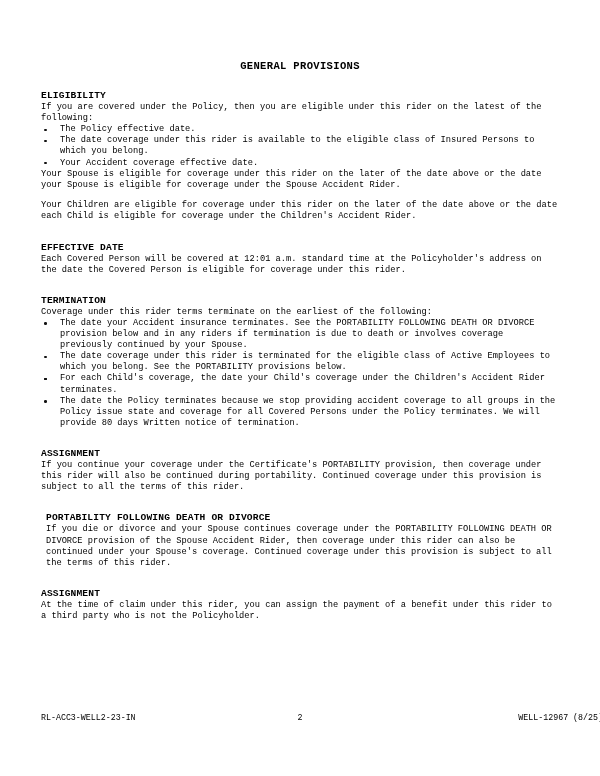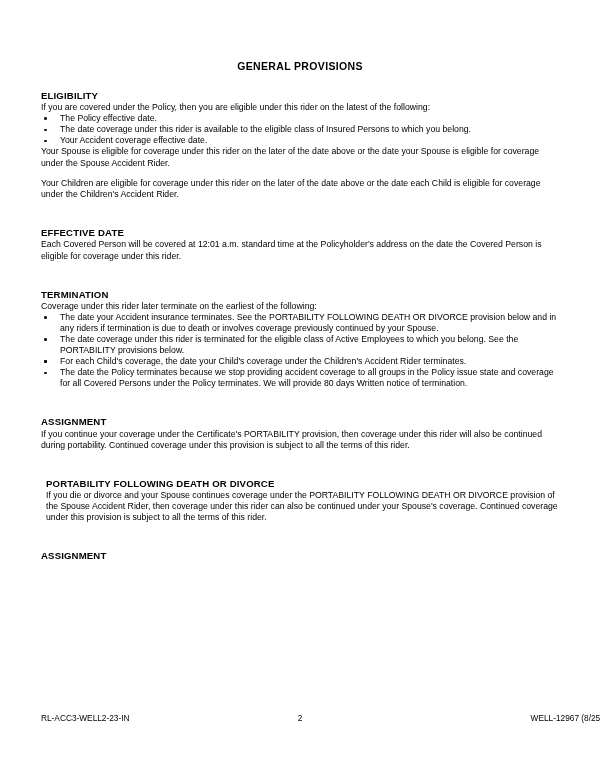--- a/index.html
+++ b/index.html
@@ -16,37 +16,38 @@
     color: #000000;
     -webkit-font-smoothing: antialiased;
   }
   .page {
     position: absolute;
     left: 0; top: 0;
     width: 600px;
     height: 776px;
     background: #ffffff;
     overflow: hidden;
+    font-family: Liberation Mono, monospace;
   }
   .content {
     position: absolute;
     left: 41px;
     top: 60px;
     width: 518px;
   }
   .doc-title {
     text-align: center;
     font-size: 10.5px;
     font-weight: bold;
     letter-spacing: 0.35px;
     margin: 0 0 18px 0;
     line-height: 12px;
   }
   .section {
-    margin: 8px 0 10px 0;
+    margin: 0 0 10px 0;
   }
   .section.indented {
     padding-left: 5px;
   }
   .heading {
     font-size: 9.6px;
     font-weight: bold;
     letter-spacing: 0.15px;
     line-height: 11.6px;
     margin: 0 0 0.5px 0;
@@ -137,21 +138,21 @@
 
     <div class="section">
       <div class="heading">EFFECTIVE DATE</div>
       <p class="para">Each Covered Person will be covered at 12:01 a.m. standard time at the Policyholder's address on the date the Covered Person is eligible for coverage under this rider.</p>
     </div>
 
     <div class="gap-sm"></div>
 
     <div class="section">
       <div class="heading">TERMINATION</div>
-      <p class="para">Coverage under this rider later terminate on the earliest of the following:</p>
+      <p class="para">Coverage under this rider terms terminate on the earliest of the following:</p>
       <ul class="bullets">
         <li><span class="dot"></span><span>The date your Accident insurance terminates.  See the PORTABILITY FOLLOWING DEATH OR DIVORCE provision below and in any riders if termination is due to death or involves coverage previously continued by your Spouse.</span></li>
         <li><span class="dot"></span><span>The date coverage under this rider is terminated for the eligible class of Active Employees to which you belong. See the PORTABILITY provisions below.</span></li>
         <li><span class="dot"></span></li>
         <li><span class="dot"></span><span>For each Child's coverage, the date your Child's coverage under the Children's Accident Rider terminates.</span></li>
         <li><span class="dot"></span><span>The date the Policy terminates because we stop providing accident coverage to all groups in the Policy issue state and coverage for all Covered Persons under the Policy terminates. We will provide 80 days Written notice of termination.</span></li>
       </ul>
     </div>
 
     <div class="gap-sm"></div>
@@ -165,20 +166,21 @@
 
     <div class="section indented">
       <div class="heading">PORTABILITY FOLLOWING DEATH OR DIVORCE</div>
       <p class="para">If you die or divorce and your Spouse continues coverage under the PORTABILITY FOLLOWING DEATH OR DIVORCE provision of the Spouse Accident Rider, then coverage under this rider can also be continued under your Spouse's coverage.  Continued coverage under this provision is subject to all the terms of this rider.</p>
     </div>
 
     <div class="gap-sm"></div>
 
     <div class="section">
       <div class="heading">ASSIGNMENT</div>
+      <p class="para">At the time of claim under this rider, you can assign the payment of a benefit under this rider to a third party who is not the Policyholder.</p>
     </div>
 
   </div>
 
   <div class="footer">
     <span class="left">RL-ACC3-WELL2-23-IN</span>
     <span class="center">2</span>
     <span class="right">WELL-12967 (8/25)</span>
   </div>
 

